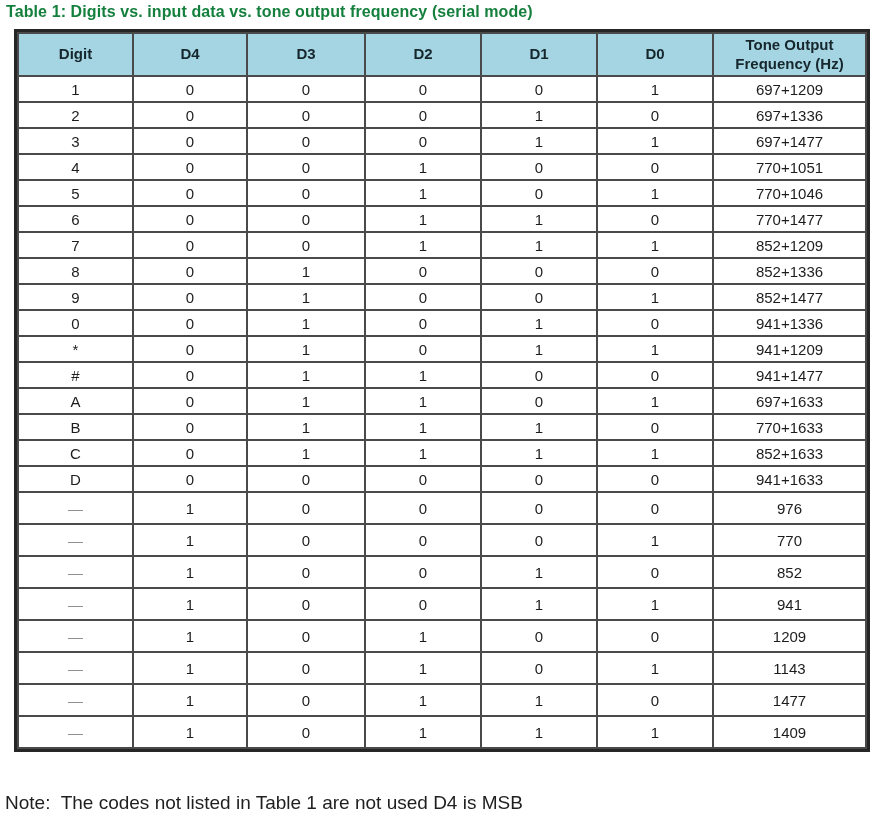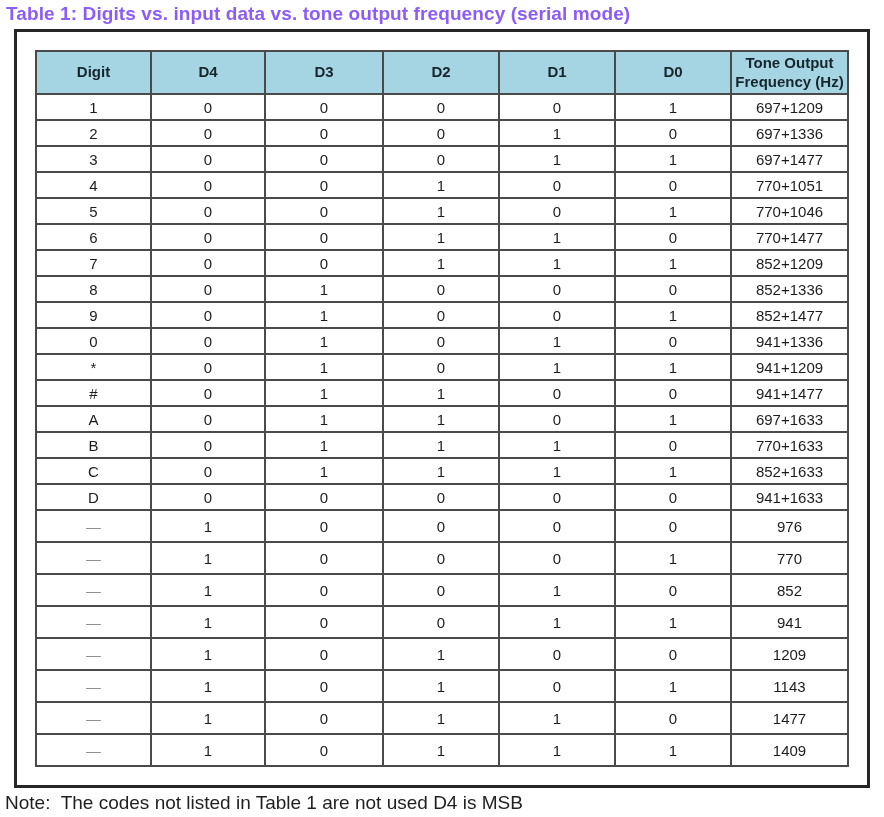--- a/index.html
+++ b/index.html
@@ -16,32 +16,32 @@
   }
   .page{
     position:relative;
     width:884px;height:817px;
     background:#ffffff;
     overflow:hidden;
   }
   .doc-title{
     position:absolute;
     left:6px;top:3px;
-    font-size:19px;
+    font-size:16px;
     font-weight:bold;
-    color:#8b5cf6;
+    color:#15803d;
     letter-spacing:0.1px;
   }
   .table-wrap{
     position:absolute;
     left:14px;top:29px;
     width:856px;
     box-sizing:border-box;
     border:3px solid var(--outer);
-    padding:18px;
+    padding:0;
     background:#ffffff;
   }
   table.dtmf{
     border-collapse:collapse;
     table-layout:fixed;
     width:100%;
   }
   table.dtmf th,
   table.dtmf td{
     border:2px solid var(--grid);

